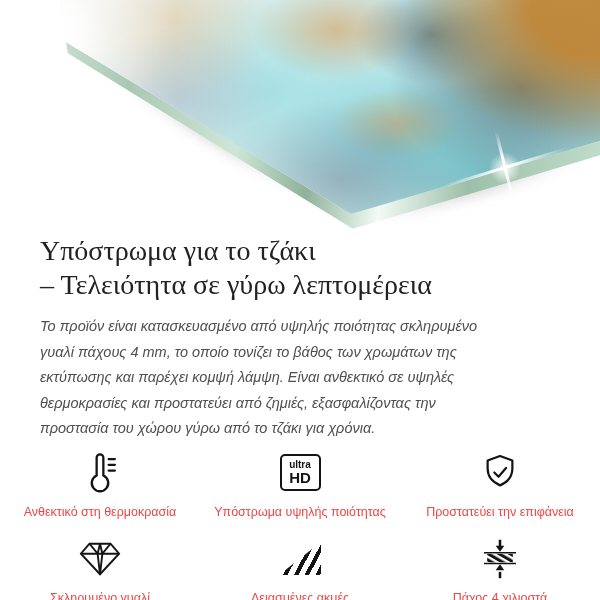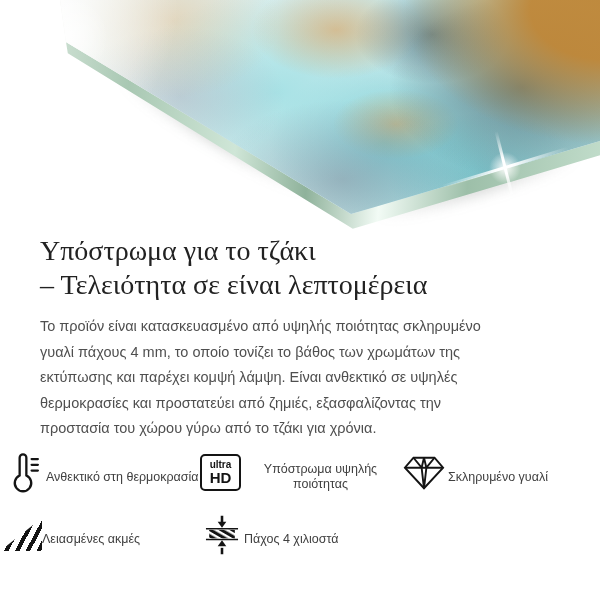--- a/index.html
+++ b/index.html
@@ -61,31 +61,31 @@
 
   
   .content{padding:0 40px;}
   h1{
     font-family:"Liberation Serif","DejaVu Serif",serif;
     font-weight:400;color:#222222;font-size:28px;line-height:34px;
     margin:4px 0 12px 0;
   }
   .desc{
     font-size:14.5px;line-height:25.5px;color:#4f4f4f;
-    max-width:528px;margin:0 0 8px 0;
+    max-width:528px;margin:0 0 8px 0;font-style:italic;
   }
 
   
   .features{
     display:grid;grid-template-columns:repeat(3,1fr);row-gap:16px;
     width:600px;margin:6px 0 0 -40px;
   }
-  .feature{display:flex;flex-direction:row;align-items:center;text-align:center;}
+  .feature{display:flex;flex-direction:column;align-items:center;text-align:center;}
   .icon-box{height:46px;display:flex;align-items:center;justify-content:center;color:#141414;}
-  .feature-label{margin-top:9px;font-size:12.5px;color:#404040;line-height:1.2;}
+  .feature-label{margin-top:9px;font-size:12.5px;color:#ef4444;line-height:1.2;}
 
   .uhd-box{
     width:37px;height:33px;border:2.5px solid #141414;border-radius:5px;
     display:flex;flex-direction:column;align-items:center;justify-content:center;color:#141414;
   }
   .uhd-top{font-size:10px;font-weight:700;line-height:1;}
   .uhd-bottom{font-size:15px;font-weight:800;line-height:1.05;text-align:center;}
 
   .stripes{
     width:42px;height:33px;
@@ -102,21 +102,21 @@
     <div class="shadow-left"></div>
     <div class="shadow-right"></div>
     <div class="glass-edge"></div>
     <div class="glass-top"></div>
     <div class="sparkle"></div>
   </div>
 
   <div class="content">
     <h1>
       <div>Υπόστρωμα για το τζάκι</div>
-      <div>– Τελειότητα σε είναι λεπτομέρεια</div>
+      <div>– Τελειότητα σε γύρω λεπτομέρεια</div>
     </h1>
 
     <p class="desc">Το προϊόν είναι κατασκευασμένο από υψηλής ποιότητας σκληρυμένο γυαλί πάχους 4 mm, το οποίο τονίζει το βάθος των χρωμάτων της εκτύπωσης και παρέχει κομψή λάμψη. Είναι ανθεκτικό σε υψηλές θερμοκρασίες και προστατεύει από ζημιές, εξασφαλίζοντας την προστασία του χώρου γύρω από το τζάκι για χρόνια.</p>
 
     <div class="features">
 
       <div class="feature">
         <div class="icon-box">
           <svg width="46" height="46" viewBox="0 0 48 48" fill="none" stroke="#141414" stroke-width="2.4" stroke-linecap="round">
             <path d="M20.5 8 a3.5 3.5 0 0 1 7 0 v18.6 a8.6 8.6 0 1 1 -7 0 z"></path>
@@ -129,20 +129,29 @@
       <div class="feature">
         <div class="icon-box">
           <div class="uhd-box">
             <span class="uhd-top">ultra</span>
             <span class="uhd-bottom">HD</span>
           </div>
         </div>
         <div class="feature-label">Υπόστρωμα υψηλής ποιότητας</div>
       </div>
 
+      <div class="feature">
+        <div class="icon-box">
+          <svg width="44" height="44" viewBox="0 0 48 48" fill="none" stroke="#141414" stroke-width="2.4" stroke-linecap="round" stroke-linejoin="round">
+            <path d="M24 5.5 l13.5 4.8 v8.9 c0 8.8 -5.6 14.9 -13.5 18.3 c-7.9 -3.4 -13.5 -9.5 -13.5 -18.3 v-8.9 z"></path>
+            <path d="M17.8 23.5 l4.6 4.6 l8.2 -9.6"></path>
+          </svg>
+        </div>
+        <div class="feature-label">Προστατεύει την επιφάνεια</div>
+      </div>
 
       <div class="feature">
         <div class="icon-box">
           <svg width="48" height="42" viewBox="0 0 48 44" fill="none" stroke="#141414" stroke-width="2" stroke-linejoin="miter">
             <path d="M13 6 h22 l9 10.5 L24 38 L4 16.5 z"></path>
             <path d="M4 16.5 h40"></path>
             <path d="M13 6 l8.5 10.5 L24 38 l2.5 -21.5 L35 6"></path>
             <path d="M24 6 l-2.5 10.5 M24 6 l2.5 10.5"></path>
           </svg>
         </div>

